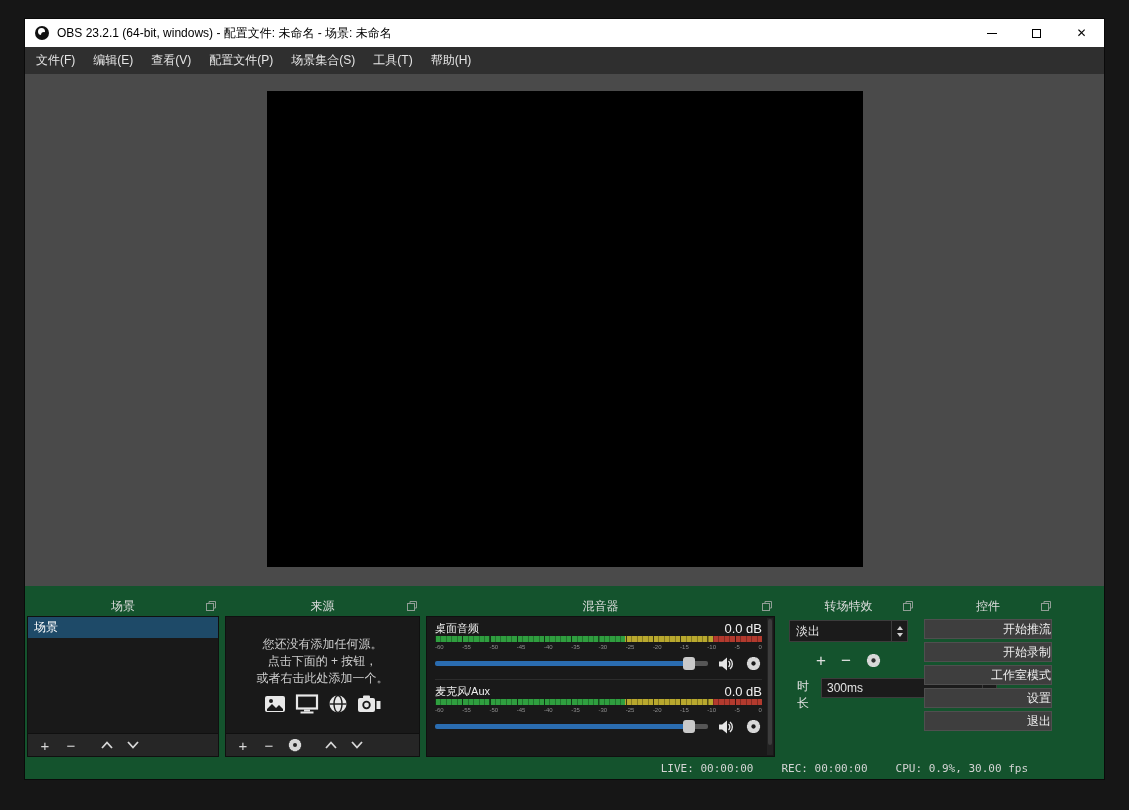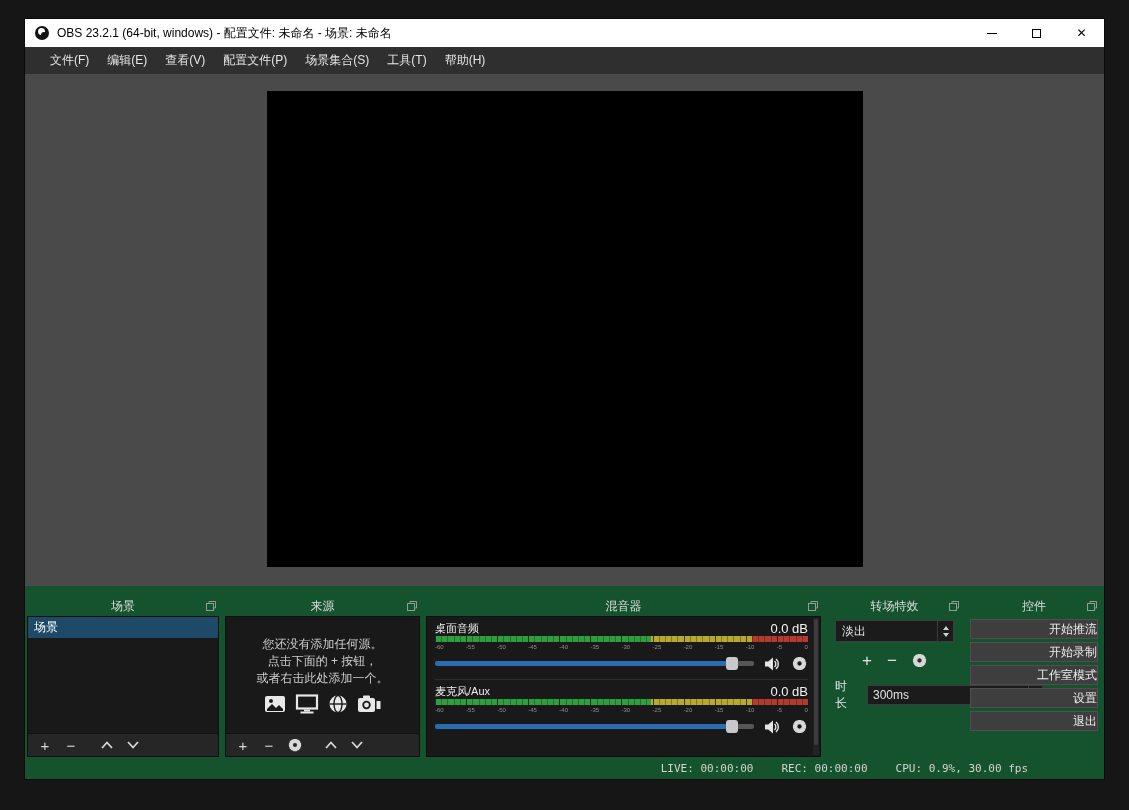--- a/index.html
+++ b/index.html
@@ -20,29 +20,29 @@
   .obs-logo { width:14px; height:14px; border-radius:50%; background:#111; margin:0 8px 0 10px; position:relative; flex:0 0 auto; }
   .obs-logo::after { content:""; position:absolute; left:3px; top:2px; width:7px; height:7px; border-radius:50%; background:#fff; }
   .obs-logo::before { content:""; position:absolute; left:6px; top:6px; width:6px; height:6px; border-radius:50%; background:#111; z-index:1; }
   .title-text { font-size:12px; white-space:nowrap; }
   .win-controls { margin-left:auto; display:flex; height:100%; }
   .win-btn { width:45px; height:100%; display:flex; align-items:center; justify-content:center; cursor:default; }
   .glyph-min { width:10px; height:0; border-top:1px solid #000; display:block; }
   .glyph-max { width:9px; height:9px; border:1px solid #000; display:block; }
   .glyph-close { font-size:12px; color:#000; line-height:1; }
   
-  .menubar { height:27px; background:#2f2f2f; display:flex; align-items:stretch; font-size:12px; color:#e6e6e6; padding-left:16px; flex:0 0 auto; }
+  .menubar { height:27px; background:#2f2f2f; display:flex; align-items:stretch; font-size:12px; color:#e6e6e6; padding-left:2px; flex:0 0 auto; }
   .menu-item { padding:0 9px; display:flex; align-items:center; white-space:nowrap; }
   
   .preview { flex:1 1 auto; background:#4a4a4a; position:relative; }
   .canvas { position:absolute; left:242px; top:17px; width:596px; height:476px; background:#000; }
   
   .dockrow { height:171px; flex:0 0 auto; display:flex; gap:6px; padding:10px 2px 0 2px; }
   .dock { display:flex; flex-direction:column; min-width:0; }
-  .dock-scenes { width:192px; } .dock-sources { width:195px; } .dock-mixer { width:395px; }
+  .dock-scenes { width:192px; } .dock-sources { width:195px; } .dock-mixer { width:349px; }
   .dock-transitions { width:135px; } .dock-controls { width:132px; }
   .dock-header { height:20px; flex:0 0 auto; display:flex; align-items:center; justify-content:center; position:relative; font-size:12px; color:#dedede; }
   .float-ic { position:absolute; right:3px; top:5px; width:10px; height:10px; opacity:.8; }
   .panel { flex:1 1 auto; background:#191919; border:1px solid #101010; display:flex; flex-direction:column; min-height:0; }
   .list { flex:1 1 auto; }
   .list-item { height:21px; line-height:21px; padding:0 6px; font-size:12px; color:#e8e8e8; }
   .list-item.selected { background:#1e4a68; color:#fff; }
   .dock-toolbar { height:23px; flex:0 0 auto; background:#262626; border-top:1px solid #101010; display:flex; align-items:center; padding:0 4px; }
   .tool-btn { width:26px; height:100%; display:flex; align-items:center; justify-content:center; font-size:15px; color:#d8d8d8; }
   .tool-sep { width:10px; }
@@ -74,21 +74,21 @@
   .icon-btn { width:18px; height:18px; display:flex; align-items:center; justify-content:center; flex:0 0 auto; }
   
   .trans-body { flex:1 1 auto; padding:4px 8px; display:flex; flex-direction:column; gap:7px; }
   .combo { height:22px; background:#1b1b1b; border:1px solid #3c3c3c; display:flex; align-items:stretch; font-size:12px; color:#e4e4e4; }
   .combo-text { flex:1 1 auto; display:flex; align-items:center; padding-left:6px; }
   .arrow-col { width:16px; border-left:1px solid #3c3c3c; display:flex; flex-direction:column; align-items:center; justify-content:center; gap:3px; }
   .tri-up { width:0; height:0; border-left:3px solid transparent; border-right:3px solid transparent; border-bottom:4px solid #cfcfcf; }
   .tri-down { width:0; height:0; border-left:3px solid transparent; border-right:3px solid transparent; border-top:4px solid #cfcfcf; }
   .pmg-row { display:flex; align-items:center; justify-content:center; gap:15px; height:22px; color:#e0e0e0; }
   .pmg-row .big { font-size:17px; line-height:1; }
-  .dur-row { display:flex; align-items:center; gap:20px; font-size:12px; color:#e0e0e0; }
+  .dur-row { display:flex; gap:12px; font-size:12px; color:#e0e0e0;margin-left:8px; }
   .spin { flex:1 1 auto; height:20px; background:#1b1b1b; border:1px solid #3c3c3c; display:flex; align-items:stretch; }
   .spin input { flex:1 1 auto; min-width:0; background:transparent; border:none; outline:none; color:#e4e4e4; font-size:12px; padding-left:5px; font-family:inherit; }
   .spin-arrows { width:14px; border-left:1px solid #3c3c3c; display:flex; flex-direction:column; }
   .spin-arrows > div { flex:1 1 auto; display:flex; align-items:center; justify-content:center; }
   .spin-arrows > div:first-child { border-bottom:1px solid #3c3c3c; }
   
   .ctl-body { flex:1 1 auto; padding:3px 2px; display:flex; flex-direction:column; gap:3px; }
   .ctl-btn { height:20px; background:#3e3e3e; border:1px solid #4f4f4f; color:#ececec; font-size:12px; font-family:inherit; cursor:default;text-align:right; }
   
   .statusbar { height:22px; flex:0 0 auto; display:flex; align-items:center; justify-content:flex-end; gap:28px; padding-right:76px; font-family:"DejaVu Sans Mono","Liberation Mono",monospace; font-size:11px; color:#d4d4d4; }

